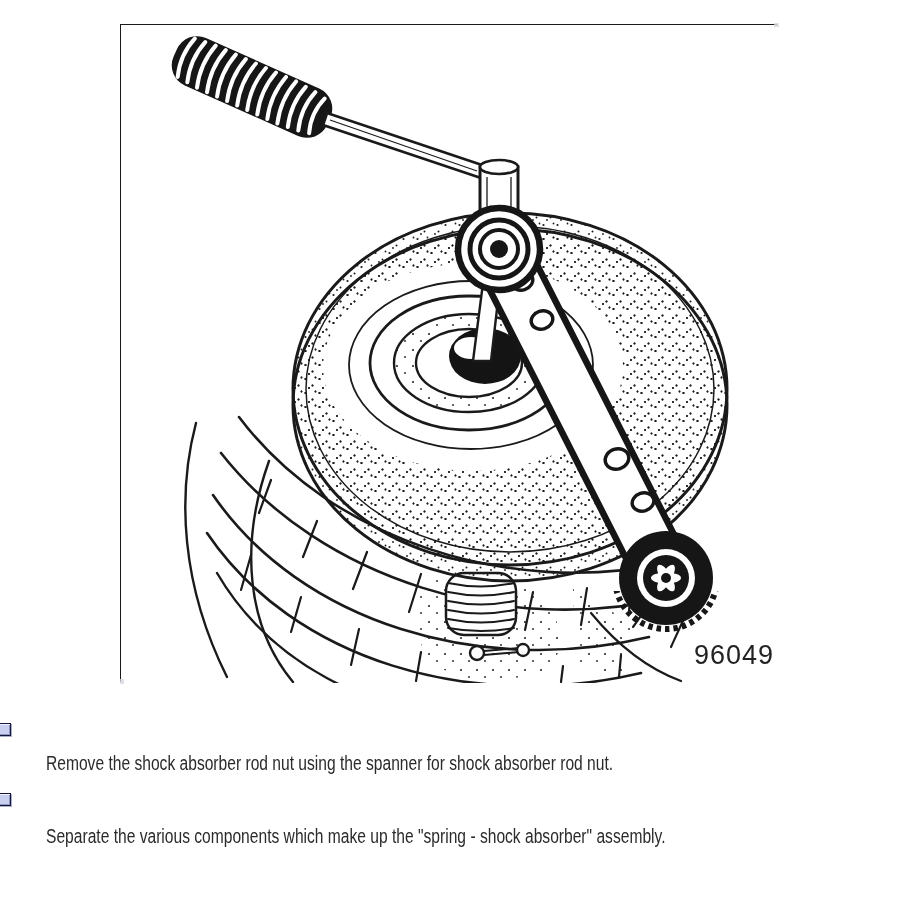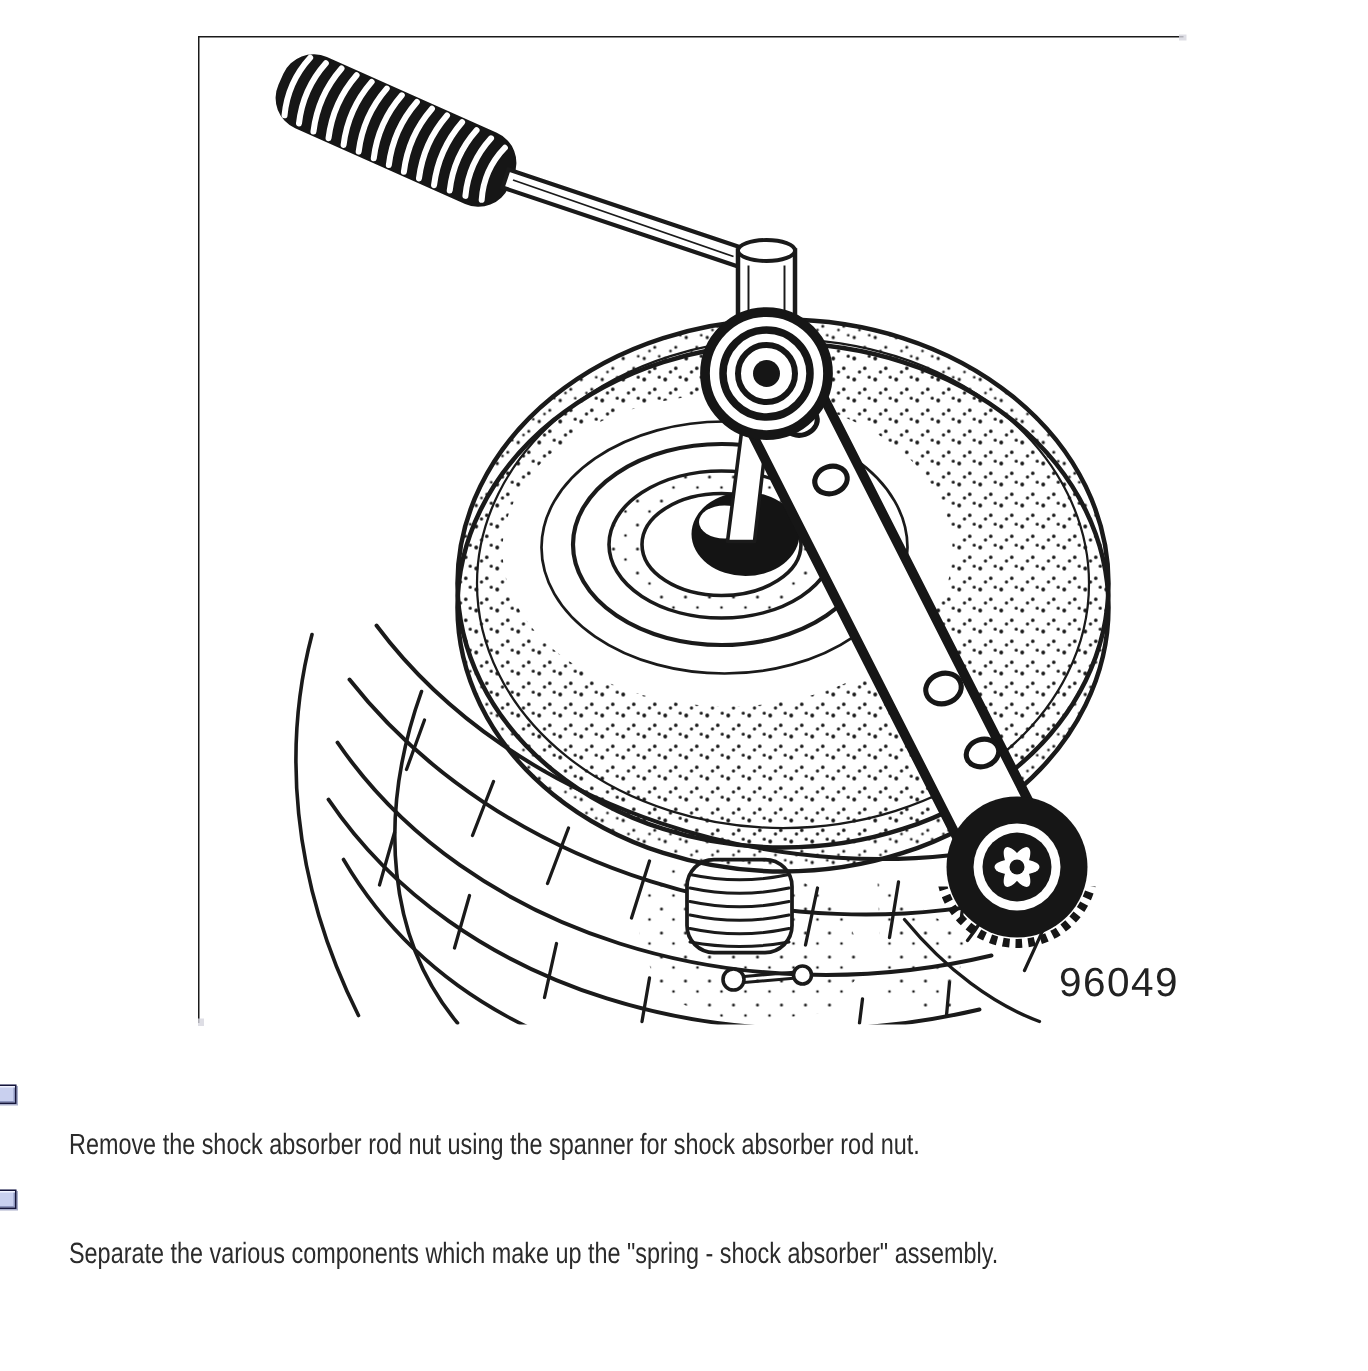--- a/index.html
+++ b/index.html
@@ -2,21 +2,21 @@
 <html><head>
 <meta charset="utf-8">
 <style>
   html,body{margin:0;padding:0;}
   body{
     width:912px;height:914px;position:relative;overflow:hidden;
     background:#ffffff;
     font-family:"Liberation Sans", sans-serif;
   }
   .figure-box{
-    position:absolute;left:132px;top:24px;width:656px;height:657px;
+    position:absolute;left:120px;top:24px;width:656px;height:657px;
     border-top:1px solid #1a1a1a;
     border-left:1px solid #1a1a1a;
     background:#ffffff;
   }
   .figure-box svg{position:absolute;left:0;top:0;}
   .corner-mark{position:absolute;background:#d6d6de;opacity:.8;}
   .corner-mark.tr{right:-2px;top:-2px;width:5px;height:4px;}
   .corner-mark.bl{left:-1px;bottom:-2px;width:4px;height:5px;}
   .instr-text{
     position:absolute;left:46px;margin:0;

